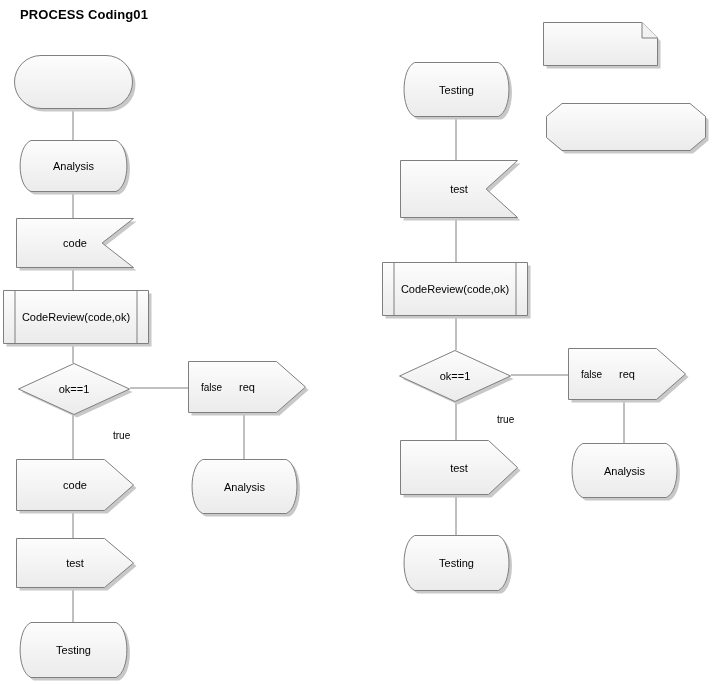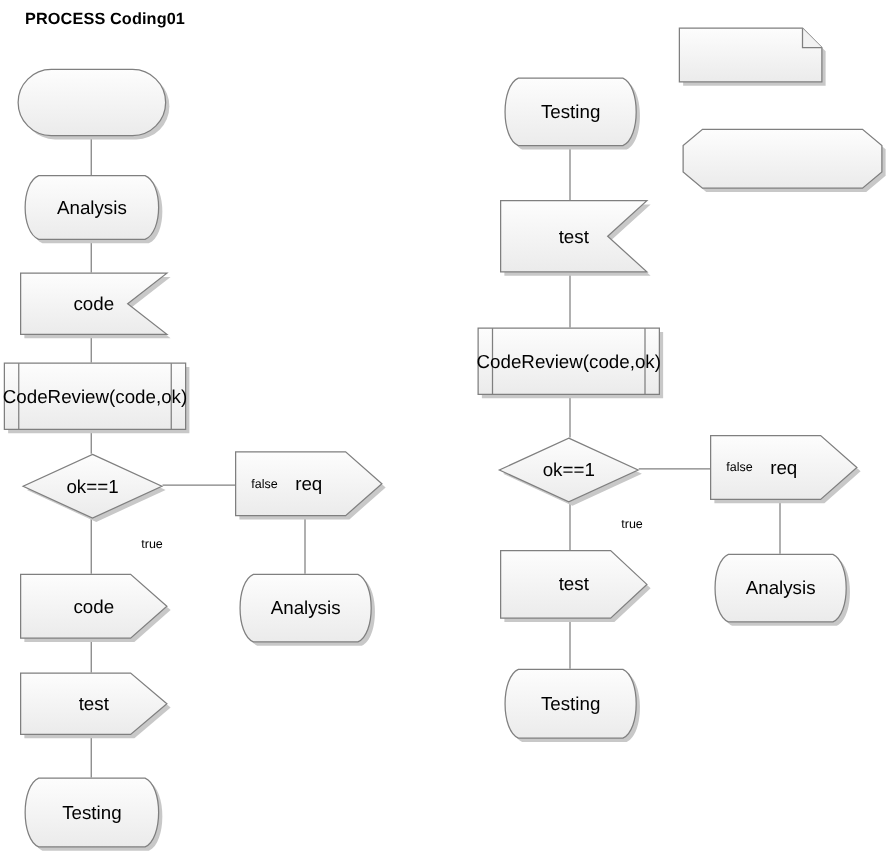--- a/index.html
+++ b/index.html
@@ -42,21 +42,21 @@
   }
   .node .lbl {
     position: absolute;
     left: 0; top: 0;
     width: 100%;
     height: 100%;
     display: flex;
     align-items: center;
     justify-content: center;
     font-family: "Liberation Sans", sans-serif;
-    font-size: 15px;
+    font-size: 11px;
     color: #000000;
     text-align: center;
     pointer-events: none;
     white-space: nowrap;
   }
   .node.noteshape .lbl {
     align-items: flex-start;
     justify-content: flex-start;
     padding: 5px 7px;
     line-height: 12px;

